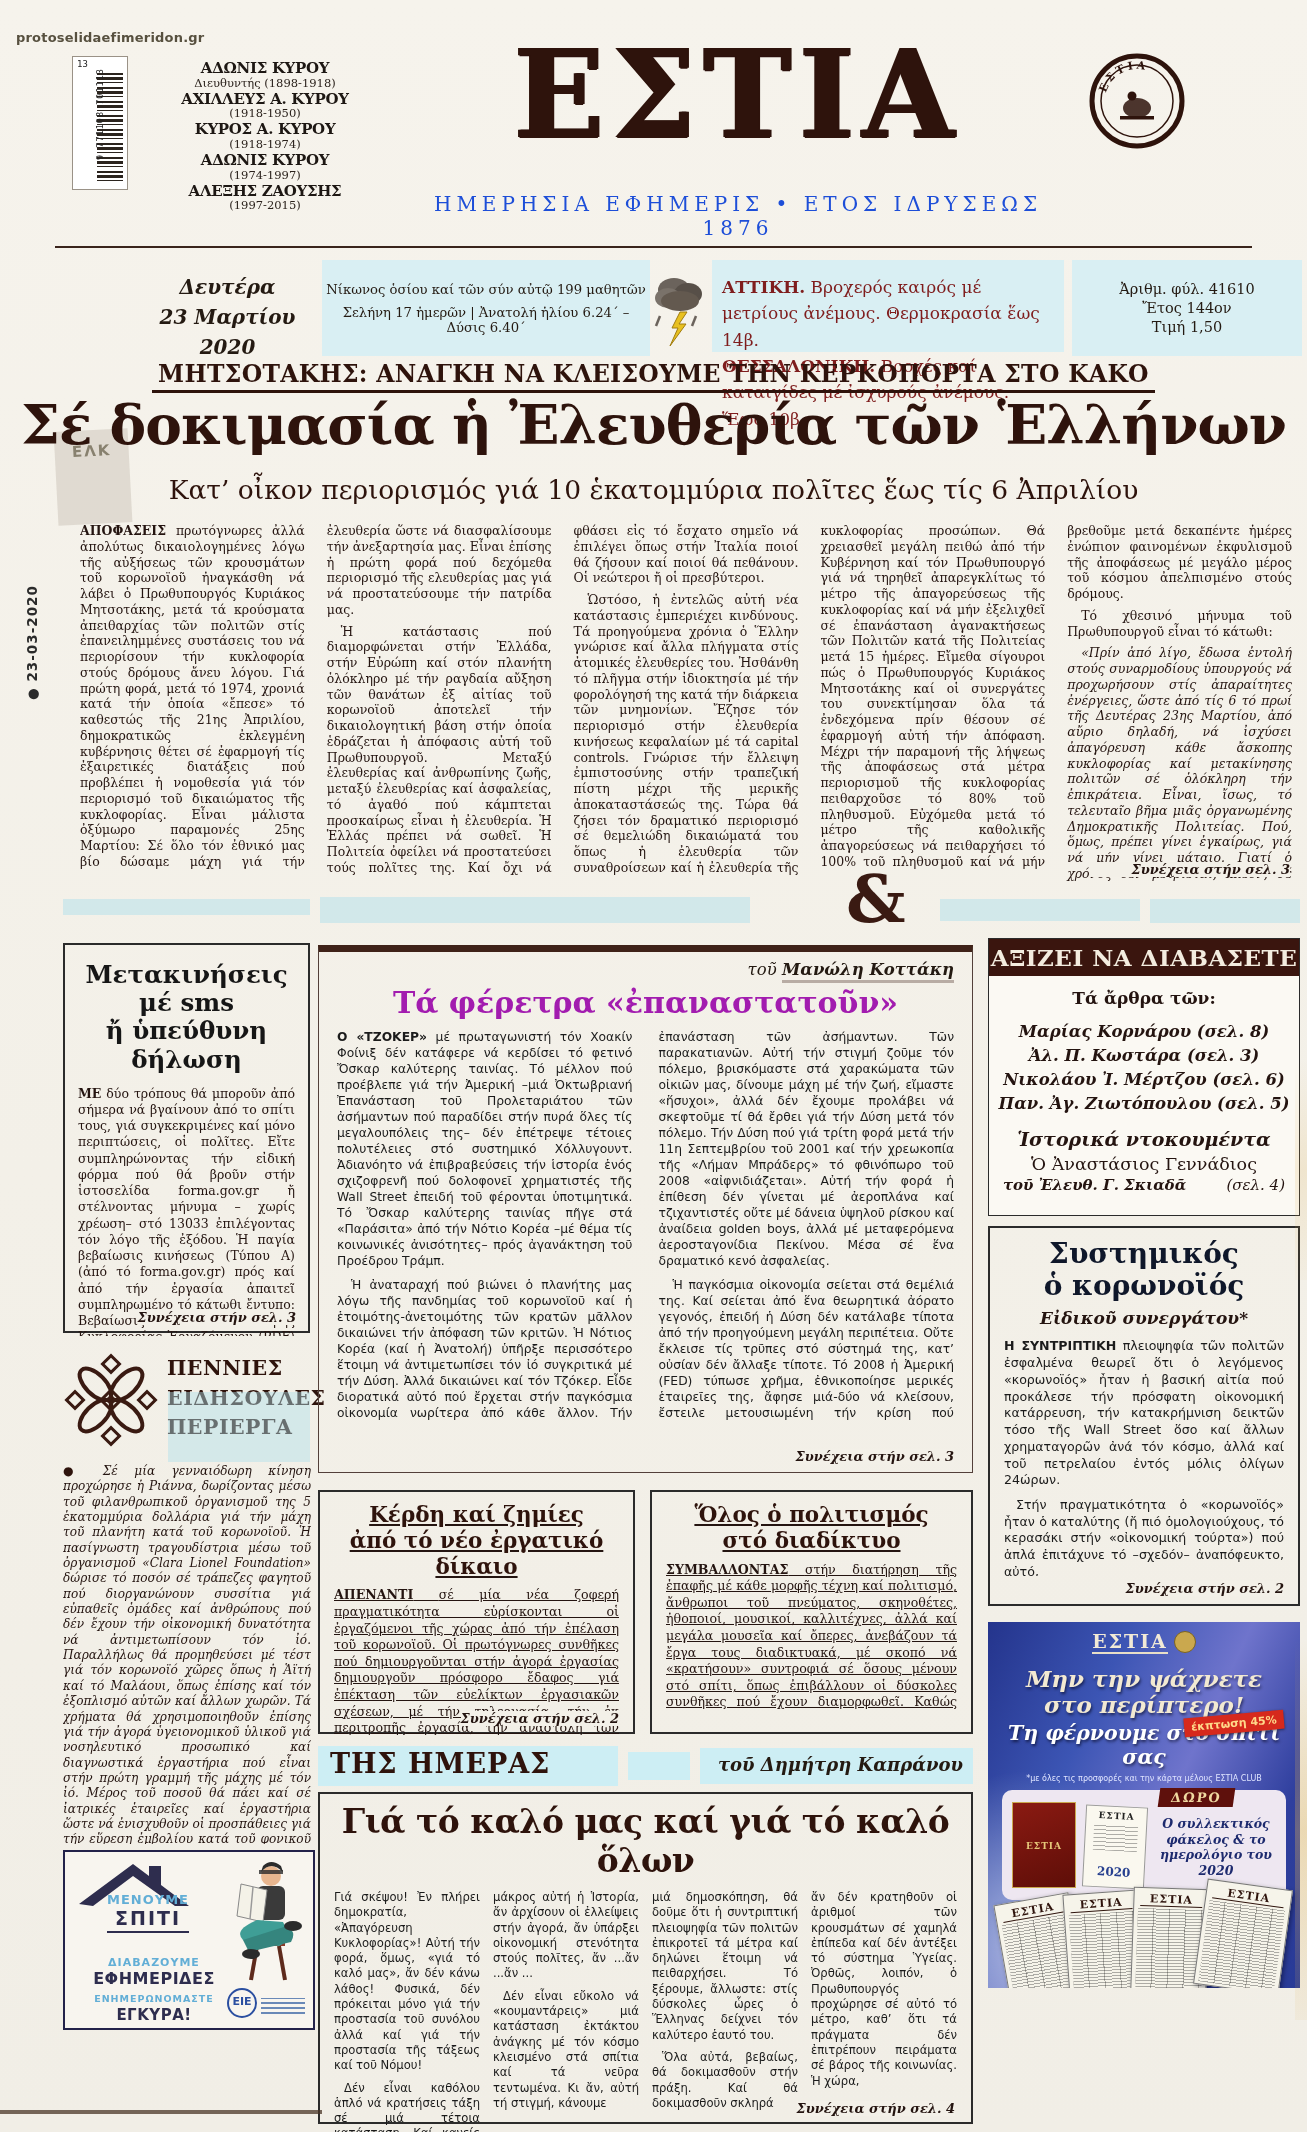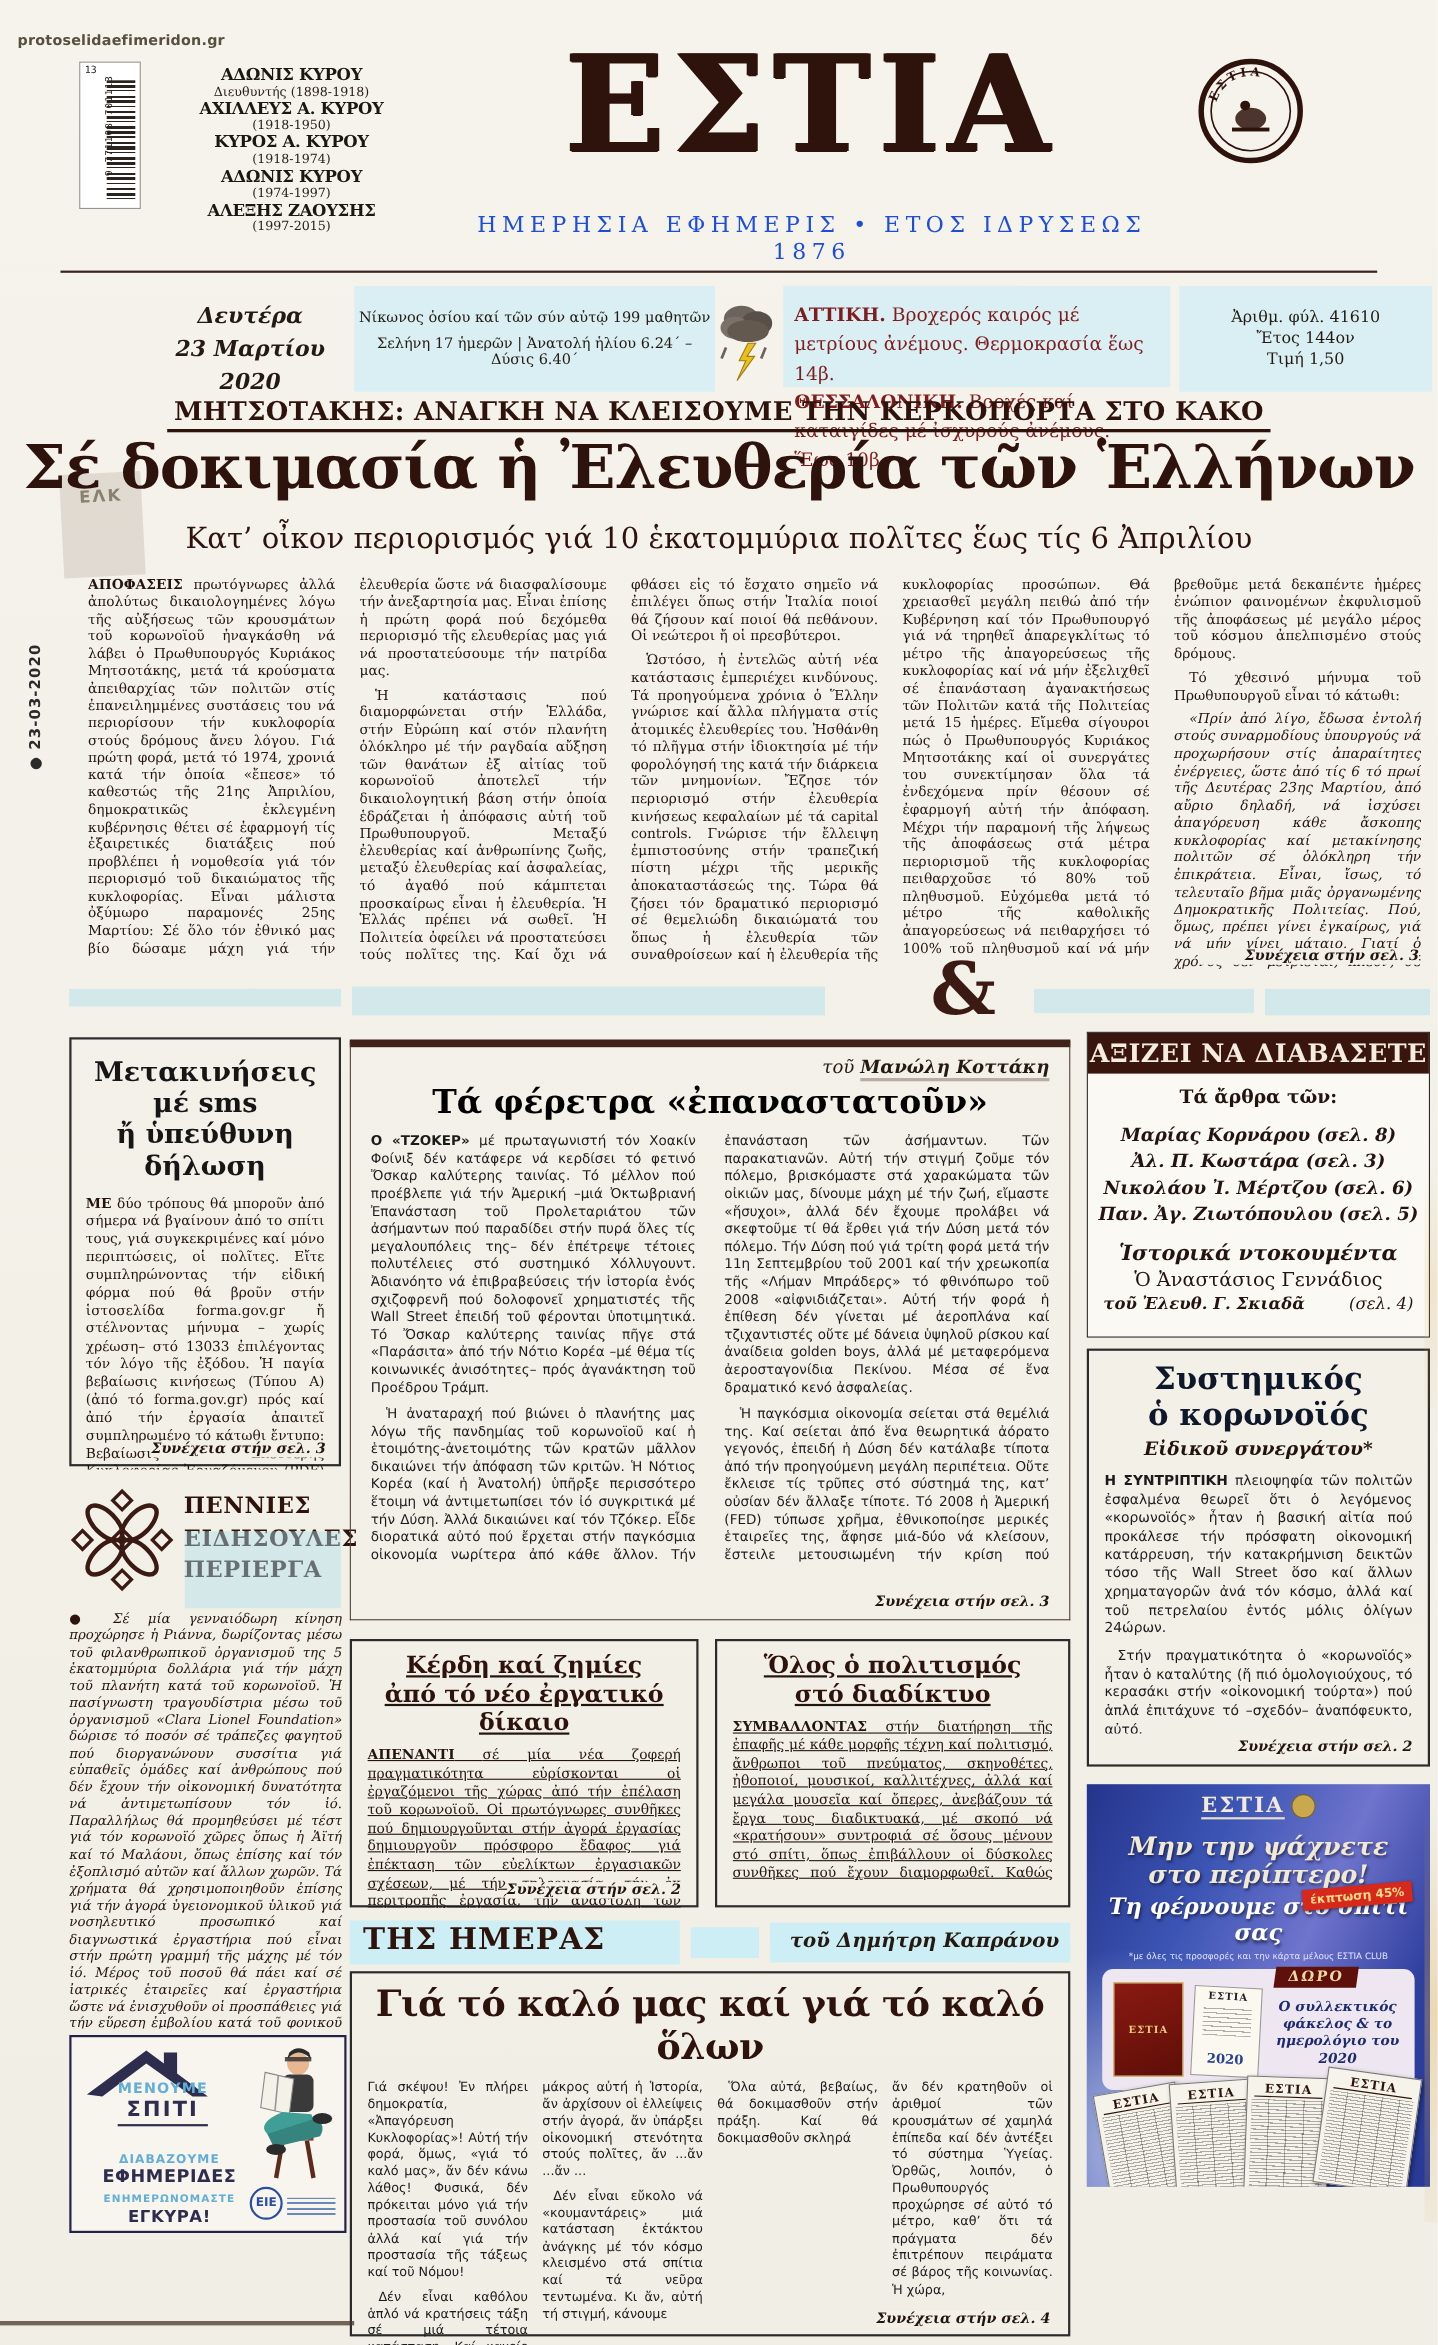--- a/index.html
+++ b/index.html
@@ -78,21 +78,21 @@
   .men-t3 .men-line-a{font-size:9.5px;}
   .men-reader{position:absolute;right:8px;top:8px;width:92px;height:126px;}
   .eihea{position:absolute;right:56px;bottom:10px;width:26px;height:26px;border-radius:50%;border:2.5px solid #2a4ea0;
     color:#2a4ea0;font:bold 11px "DejaVu Sans",sans-serif;text-align:center;line-height:24px;}
   .eihea-lines{position:absolute;right:8px;bottom:14px;width:44px;height:16px;
     background:repeating-linear-gradient(0deg,rgba(70,110,170,.8) 0 2px,transparent 2px 5px);}
   
   .kot-box{left:318px;top:945px;width:655px;height:528px;box-sizing:border-box;border:1px solid #53403a;border-top:7px solid #3f2218;padding:8px 18px;position:absolute;}
   .kot-byline{text-align:right;font-style:italic;font-size:16.5px;color:#241a12;}
   .kot-byline b{border-bottom:3px solid #b8aca4;padding-bottom:1px;}
-  .kot-title{text-align:center;font-weight:bold;font-size:30px;color:#000000;margin:6px 0 10px;}
+  .kot-title{text-align:center;font-weight:bold;font-size:30px;color:#a21caf;margin:6px 0 10px;}
   .kot-cols{column-count:2;column-gap:26px;font-family:"DejaVu Sans",sans-serif;font-size:12.3px;line-height:1.3;text-align:justify;height:402px;overflow:hidden;color:#1b1b1b;}
   .kot-cols p{margin:0 0 8px;text-indent:14px;}
   .kot-cols p.first{text-indent:0;}
   .kot-cont{position:absolute;right:18px;bottom:8px;background:#f3f0e8;}
   
   .mid-box{box-sizing:border-box;border:2px solid #2b2b2b;padding:10px 14px 6px;position:absolute;text-decoration:underline;}
   .kerdi-box{left:318px;top:1490px;width:317px;height:244px;}
   .olos-box{left:650px;top:1490px;width:323px;height:244px;}
   .mid-title{text-align:center;font-weight:bold;font-size:21.5px;line-height:1.2;color:#2e130c;}
   .mid-body{margin-top:8px;font-size:12.6px;line-height:1.32;height:148px;overflow:hidden;}
@@ -401,20 +401,21 @@
   <div class="kap-cols">
     <div class="kap-col">
       <p class="first">Γιά σκέψου! Ἐν πλήρει δημοκρατία, «Ἀπαγόρευση Κυκλοφορίας»! Αὐτή τήν φορά, ὅμως, «γιά τό καλό μας», ἄν δέν κάνω λάθος! Φυσικά, δέν πρόκειται μόνο γιά τήν προστασία τοῦ συνόλου ἀλλά καί γιά τήν προστασία τῆς τάξεως καί τοῦ Νόμου!</p>
       <p>Δέν εἶναι καθόλου ἁπλό νά κρατήσεις τάξη σέ μιά τέτοια κατάσταση. Καί κανείς δέν γνωρίζει τί θά συμβεῖ ἄν τραβήξει σέ</p>
     </div>
     <div class="kap-col">
       <p class="first">μάκρος αὐτή ἡ Ἱστορία, ἄν ἀρχίσουν οἱ ἐλλείψεις στήν ἀγορά, ἄν ὑπάρξει οἰκονομική στενότητα στούς πολῖτες, ἄν ...ἄν ...ἄν ...</p>
       <p>Δέν εἶναι εὔκολο νά «κουμαντάρεις» μιά κατάσταση ἐκτάκτου ἀνάγκης μέ τόν κόσμο κλεισμένο στά σπίτια καί τά νεῦρα τεντωμένα. Κι ἄν, αὐτή τή στιγμή, κάνουμε</p>
     </div>
     <div class="kap-col">
+      <p class="first">μιά δημοσκόπηση, θά δοῦμε ὅτι ἡ συντριπτική πλειοψηφία τῶν πολιτῶν ἐπικροτεῖ τά μέτρα καί δηλώνει ἕτοιμη νά πειθαρχήσει. Τό ξέρουμε, ἄλλωστε: στίς δύσκολες ὧρες ὁ Ἕλληνας δείχνει τόν καλύτερο ἑαυτό του.</p>
       <p>Ὅλα αὐτά, βεβαίως, θά δοκιμασθοῦν στήν πράξη. Καί θά δοκιμασθοῦν σκληρά</p>
     </div>
     <div class="kap-col">
       <p class="first">ἄν δέν κρατηθοῦν οἱ ἀριθμοί τῶν κρουσμάτων σέ χαμηλά ἐπίπεδα καί δέν ἀντέξει τό σύστημα Ὑγείας. Ὀρθῶς, λοιπόν, ὁ Πρωθυπουργός προχώρησε σέ αὐτό τό μέτρο, καθ’ ὅτι τά πράγματα δέν ἐπιτρέπουν πειράματα σέ βάρος τῆς κοινωνίας. Ἡ χώρα,</p>
     </div>
   </div>
   <div class="continued kap-cont serif">Συνέχεια στήν σελ. 4</div>
 </div>
 
 <div class="axizei-box">

